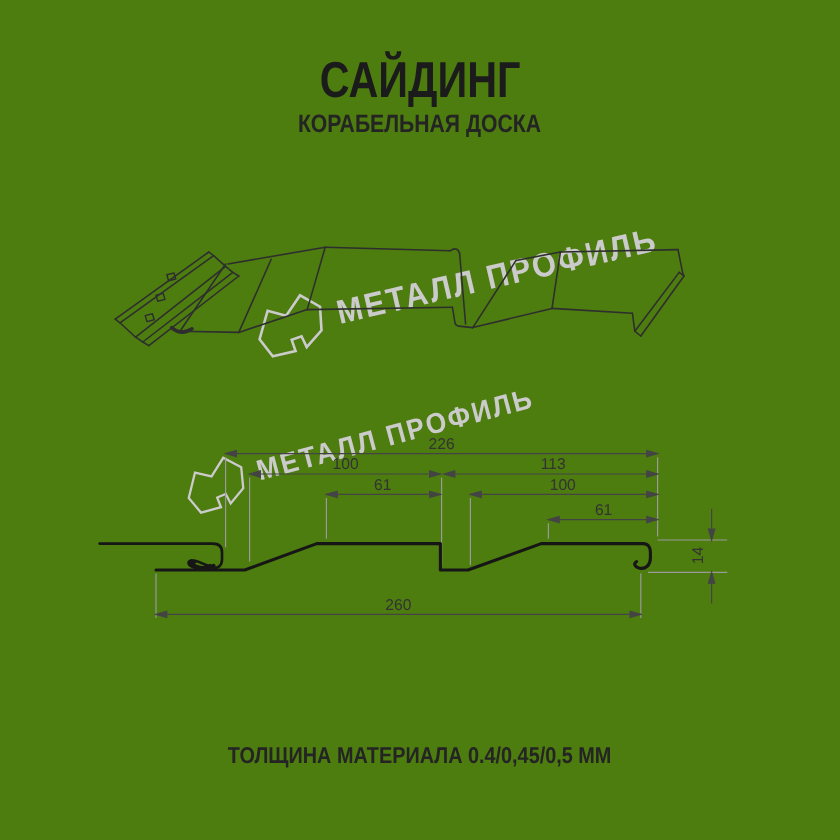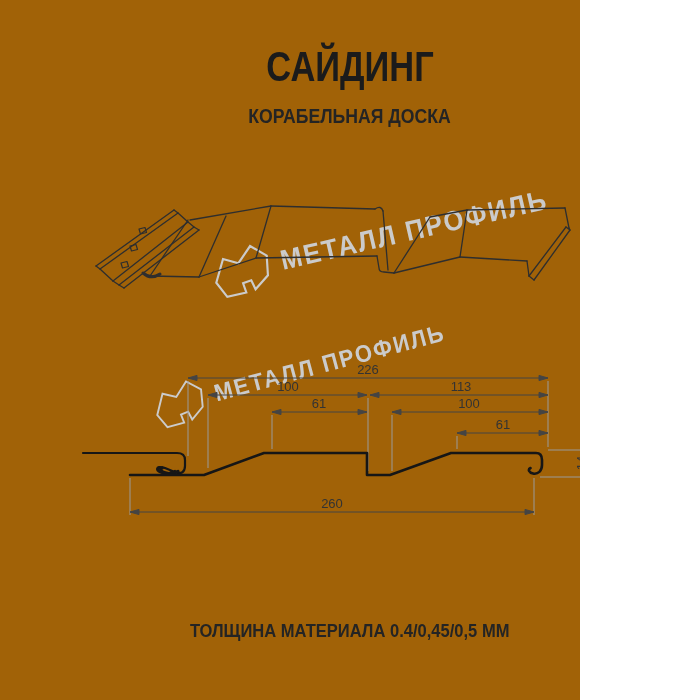--- a/index.html
+++ b/index.html
@@ -1,22 +1,22 @@
 <!DOCTYPE html>
 <html><head>
 <meta charset="utf-8">
 <style>
   html,body{margin:0;padding:0;background:#ffffff;}
-  .page{position:relative;width:580px;height:700px;background:#a16207;overflow:hidden;
+  .page{position:relative;width:700px;height:700px;background:#4d7c0f;overflow:hidden;
         font-family:"Liberation Sans",sans-serif;}
   
   .hdr{position:absolute;left:0;top:44px;width:700px;text-align:center;z-index:5;}
   .title{display:inline-block;font-weight:800;font-size:42px;line-height:46px;color:#1b1b1b;
          transform:scaleX(.82);letter-spacing:0px;white-space:nowrap;}
-  .subtitle-wrap{margin-top:14px;}
+  .subtitle-wrap{margin-top:2px;}
   .subtitle{display:inline-block;font-weight:700;font-size:21px;color:#242424;
             transform:scaleX(.84);white-space:nowrap;}
   .code-wrap{margin-top:1px;}
   .code{display:inline-block;font-weight:700;font-size:17px;color:#242424;
         transform:scaleX(.86);white-space:nowrap;}
   
   .ftr{position:absolute;left:0;top:620px;width:700px;text-align:center;z-index:5;}
   .thickness{display:inline-block;font-weight:700;font-size:19px;color:#242424;
              transform:scaleX(.87);white-space:nowrap;}
   

